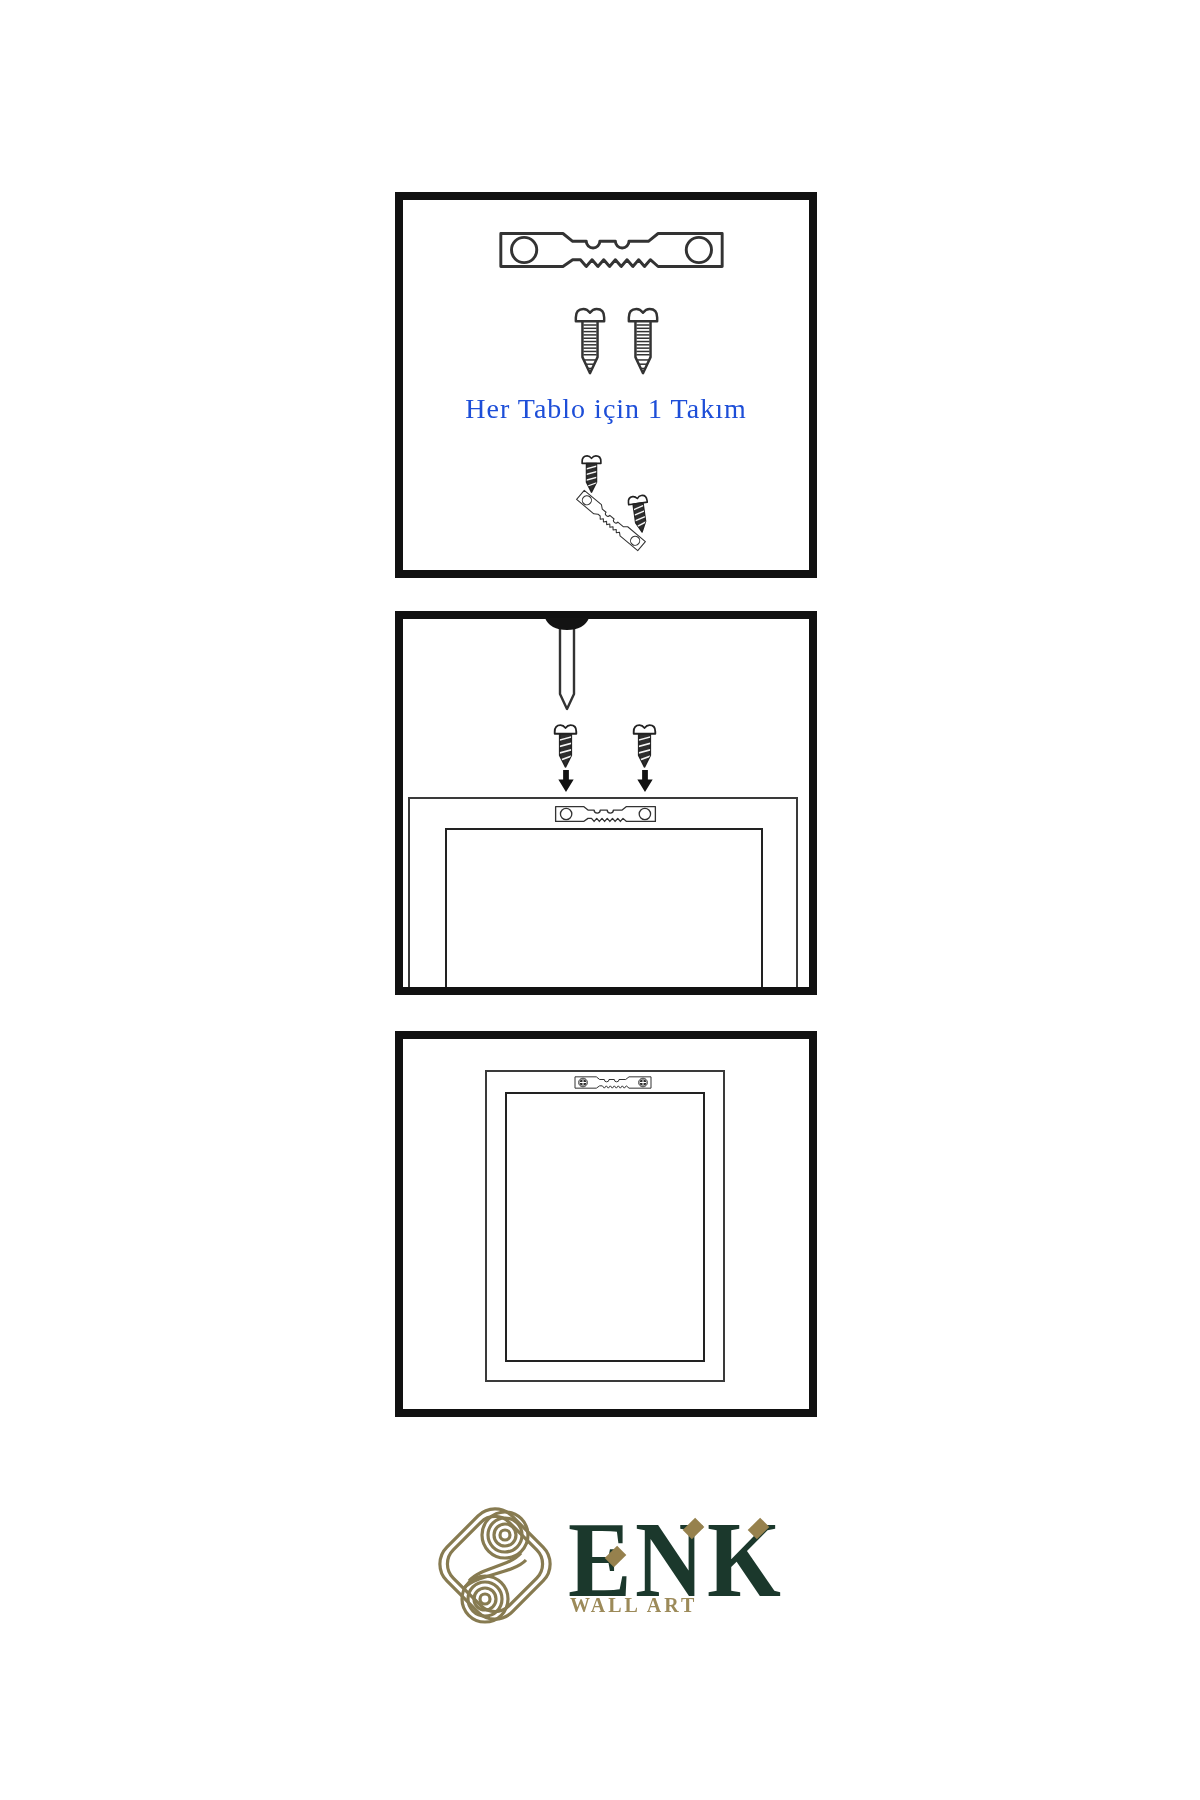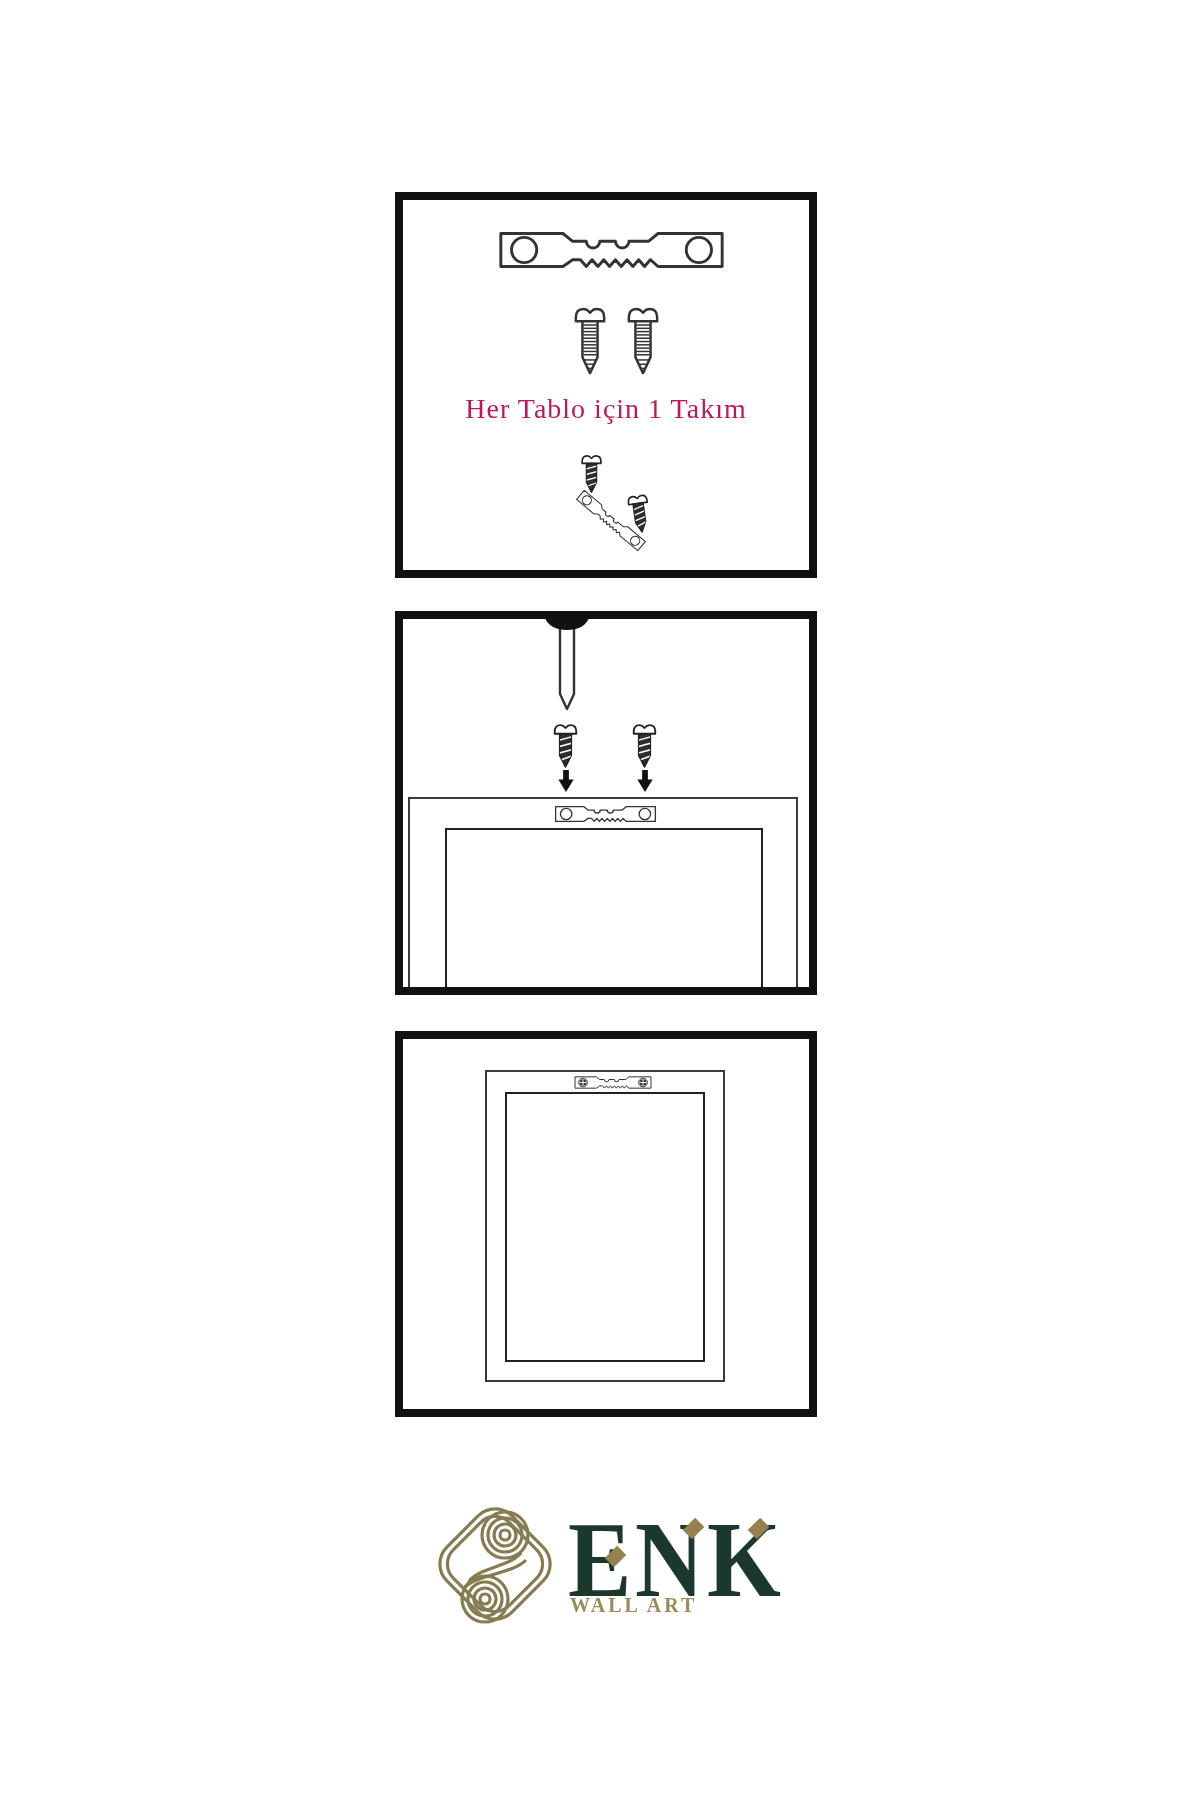--- a/index.html
+++ b/index.html
@@ -5,21 +5,21 @@
   html,body{margin:0;padding:0;background:#fff;}
   .page{position:relative;width:1200px;height:1800px;background:#fff;overflow:hidden;
         font-family:"Liberation Serif", serif;}
   .panel{position:absolute;left:395px;width:422px;box-sizing:border-box;
          border:8px solid var(--panel-border,#111);background:#fff;}
   #panel-1{top:192px;height:386px;}
   #panel-2{top:611px;height:384px;}
   #panel-3{top:1031px;height:386px;}
   .abs{position:absolute;}
   .caption{position:absolute;left:0;right:0;top:193px;text-align:center;
-           font-size:28px;letter-spacing:1px;color:#be185d;white-space:nowrap;}
+           font-size:28px;letter-spacing:1px;color:#1d4ed8;white-space:nowrap;}
   .frame-rect{position:absolute;box-sizing:border-box;background:#fff;}
   .fr-outer{border:2px solid #3a3a3a;}
   .fr-inner{border:2px solid #222;}
   .open-bottom{border-bottom:none;}
   .mini{position:absolute;}
   .rot40{transform:rotate(40deg);}
   .rotm8{transform:rotate(-8deg);}
   
   .brand{position:absolute;left:568px;top:1506px;font-size:108px;line-height:1;
          font-weight:bold;color:var(--brand-green,#1b382c);letter-spacing:4px;

